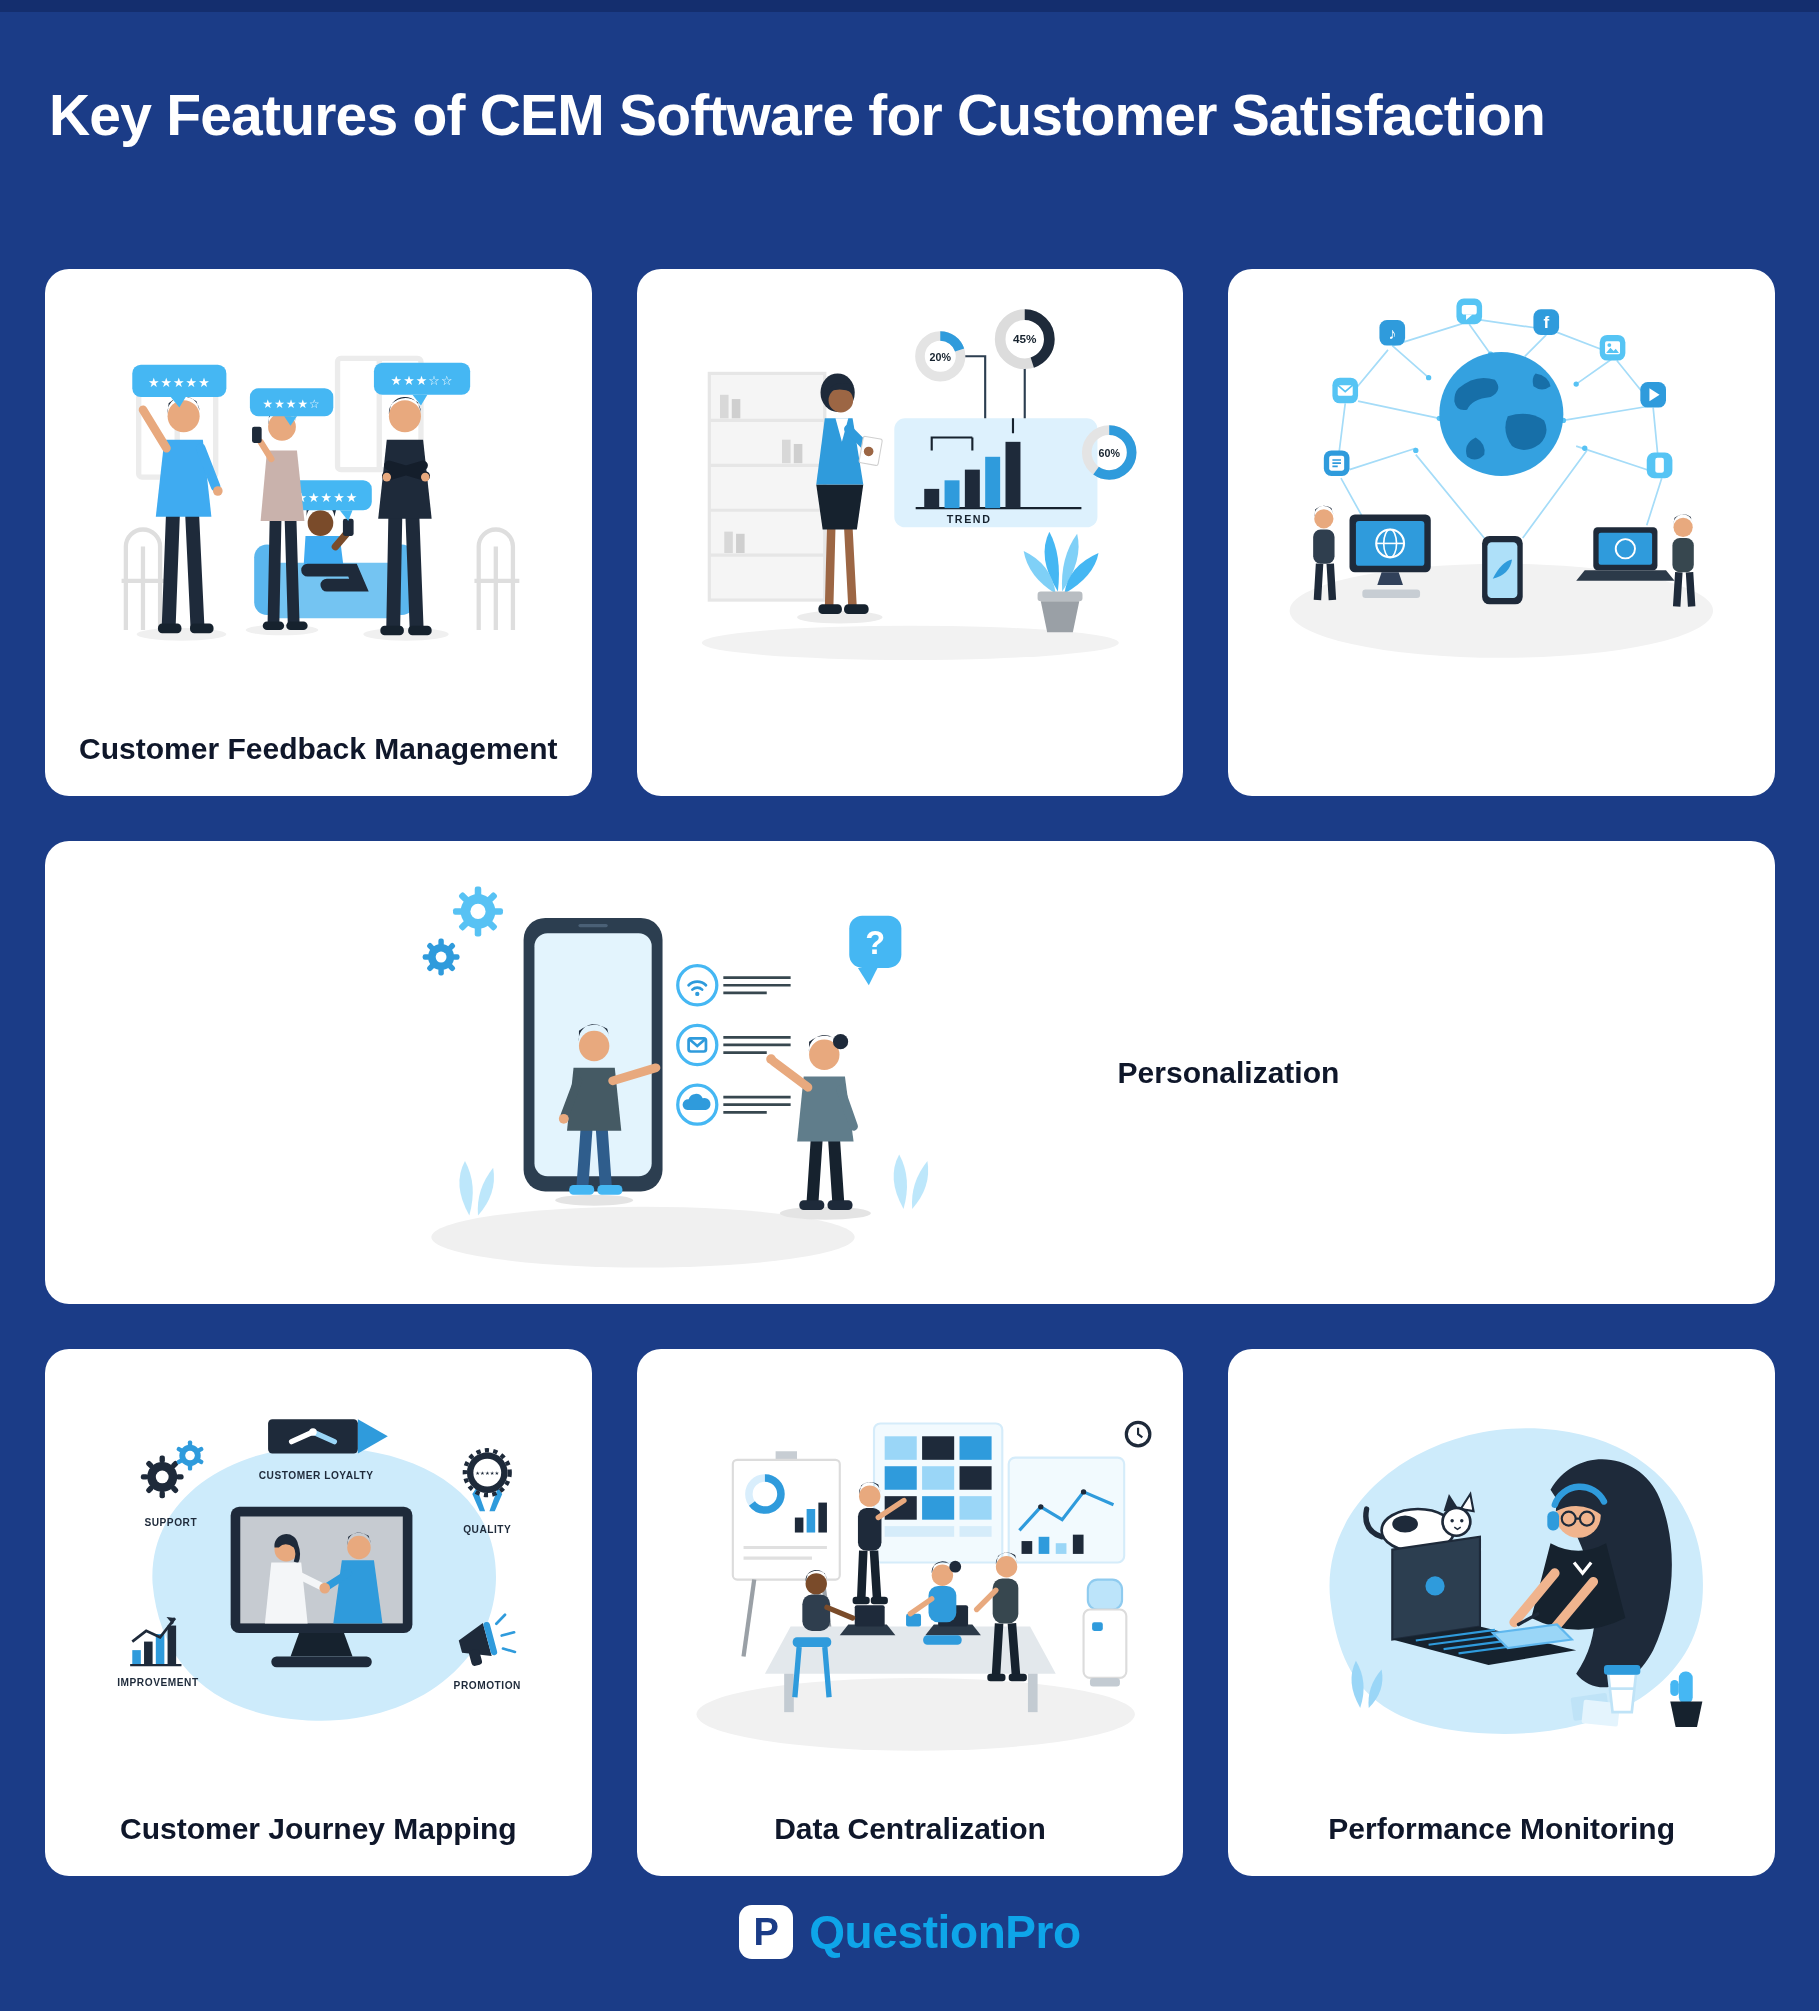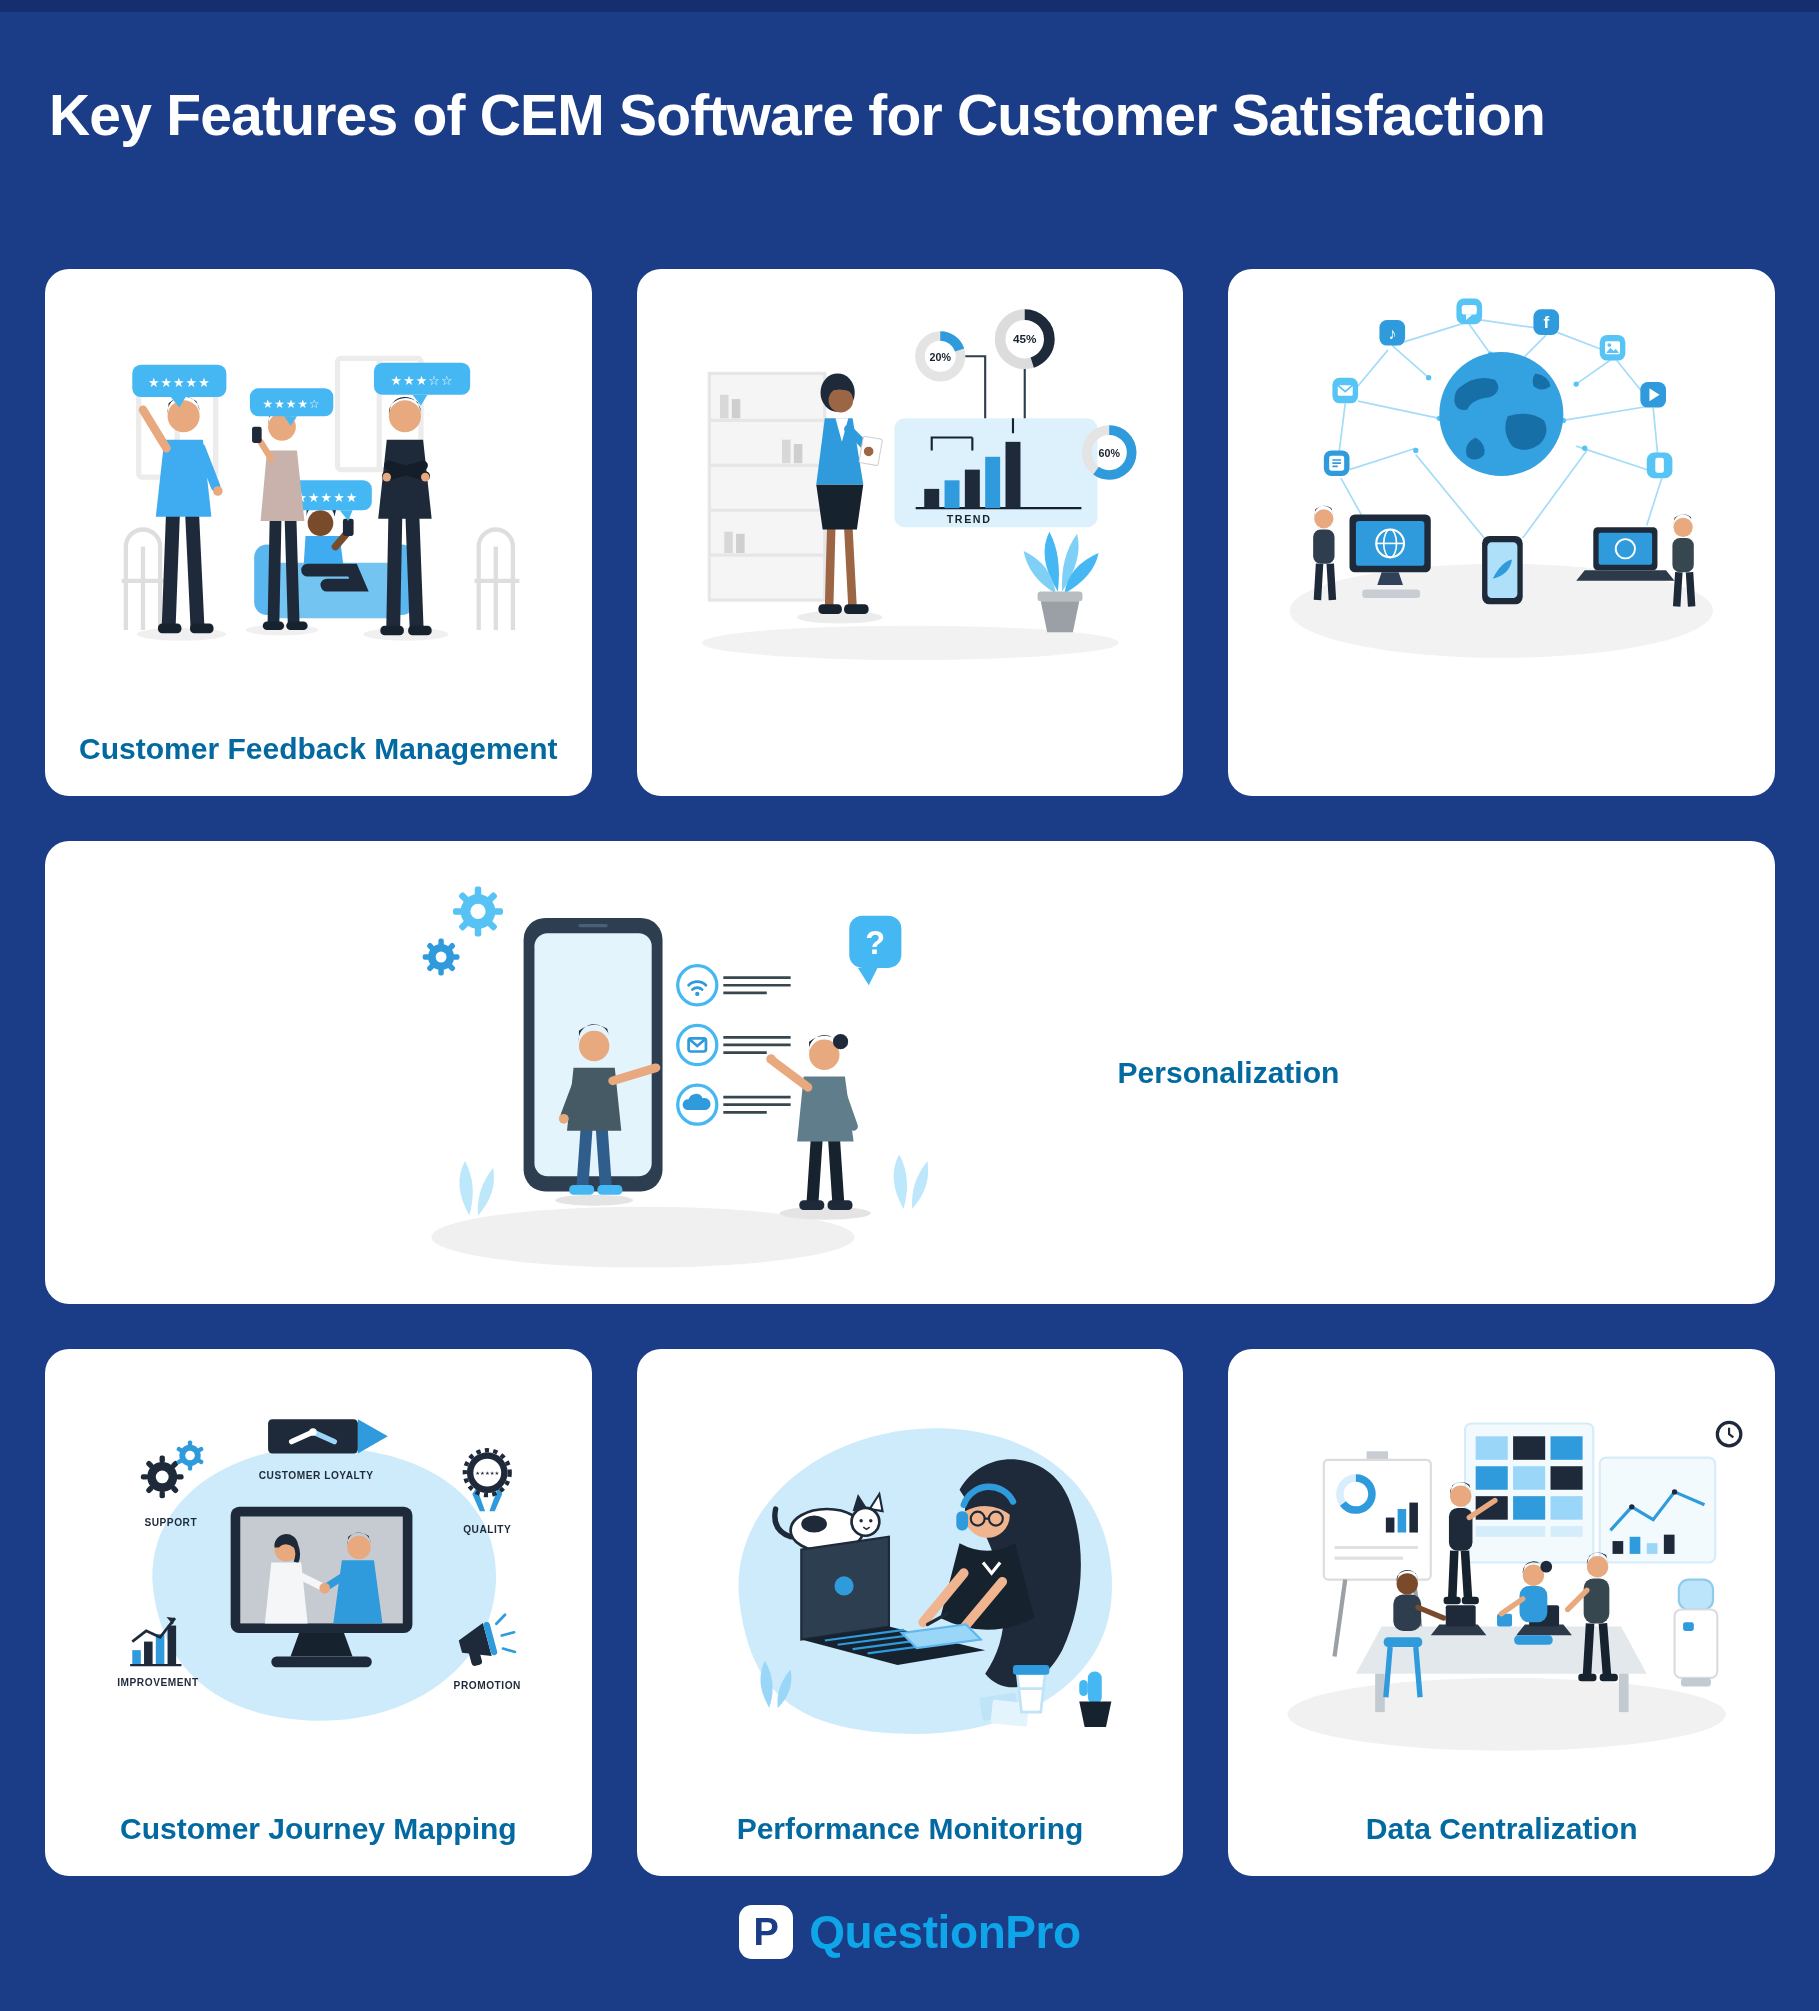--- a/index.html
+++ b/index.html
@@ -7,21 +7,21 @@
   .page{position:relative;width:1820px;height:2011px;margin:12px auto;background:#1B3C87;
         font-family:"Liberation Sans",sans-serif;overflow:hidden}
   .page-title{position:absolute;top:70px;left:49px;width:1724px;font-size:57px;font-weight:800;
         color:#FFFFFF;letter-spacing:-0.8px}
   .cards{position:absolute;top:257px;left:45px;width:1730px;display:grid;
         grid-template-columns:repeat(3,1fr);grid-template-rows:527px 463px 527px;gap:45px}
   .card{position:relative;background:#FFFFFF;border-radius:24px;overflow:hidden}
   .card .illus{position:absolute;top:21px;left:21px;right:21px;bottom:89px}
   .card .illus svg{width:100%;height:100%}
   .card-label{position:absolute;left:0;right:0;bottom:30px;text-align:center;
-        font-size:30px;font-weight:bold;color:#0369a1}
+        font-size:30px;font-weight:bold;color:#0f172a}
   .card-wide{grid-column:1/4}
   .card-wide .illus{position:absolute;left:287px;top:14.4px;bottom:14.4px;width:622px;right:auto}
   .card-wide .card-label{left:62%;right:auto;bottom:auto;top:50%;transform:translateY(-50%);text-align:right}
   .footer{position:absolute;top:1893px;left:0;width:100%;display:flex;align-items:center;
         justify-content:center;gap:16px}
   .logo-box{width:54px;height:54px;background:#FFFFFF;border-radius:12.8px;display:flex;
         align-items:center;justify-content:center;color:#1B3C87;font-size:38px;font-weight:800}
   .brand{color:#0ea5e9;font-size:46px;font-weight:bold;letter-spacing:-0.4px}
   svg{font-family:"Liberation Sans",sans-serif}
   svg text{user-select:none}
@@ -526,20 +526,129 @@
             <text x="388" y="298" font-size="9.5" font-weight="bold" fill="#1E2A3A" text-anchor="middle" letter-spacing="0.5">PROMOTION</text>
           </g>
         </svg>
       </div>
       <div class="card-label">Customer Journey Mapping</div>
     </div>
 
     <div class="card">
       <div class="illus">
         <svg viewBox="0 0 460 390" preserveAspectRatio="xMidYMid meet">
+          <ellipse cx="235" cy="322" rx="205" ry="34" fill="#F1F1F1"></ellipse>
+
+          <g>
+            <rect x="104" y="76" width="20" height="10" fill="#C7CDD3"></rect>
+            <rect x="64" y="84" width="100" height="112" rx="4" fill="#FFFFFF" stroke="#DCDCDC" stroke-width="2"></rect>
+            <circle cx="94" cy="116" r="15" fill="none" stroke="#D9EEFC" stroke-width="7"></circle>
+            <circle cx="94" cy="116" r="15" fill="none" stroke="#2F9BDC" stroke-width="7" pathLength="100" stroke-dasharray="65 35" transform="rotate(-90 94 116)"></circle>
+            <rect x="122" y="138" width="8" height="14" fill="#1E2A3A"></rect>
+            <rect x="133" y="130" width="8" height="22" fill="#2F9BDC"></rect>
+            <rect x="144" y="124" width="8" height="28" fill="#1E2A3A"></rect>
+            <line x1="74" y1="166" x2="152" y2="166" stroke="#E0E0E0" stroke-width="3"></line>
+            <line x1="74" y1="176" x2="138" y2="176" stroke="#E0E0E0" stroke-width="3"></line>
+            <line x1="84" y1="196" x2="74" y2="268" stroke="#9AA0A6" stroke-width="4"></line>
+            <line x1="148" y1="196" x2="158" y2="268" stroke="#9AA0A6" stroke-width="4"></line>
+          </g>
+
+          <g>
+            <rect x="196" y="50" width="120" height="130" rx="6" fill="#F2FAFE" stroke="#D5ECFA" stroke-width="2"></rect>
+            <rect x="206" y="62" width="30" height="22" fill="#9AD6F7"></rect>
+              <rect x="241" y="62" width="30" height="22" fill="#1E2A3A"></rect>
+              <rect x="276" y="62" width="30" height="22" fill="#2F9BDC"></rect>
+            <rect x="206" y="90" width="30" height="22" fill="#2F9BDC"></rect>
+              <rect x="241" y="90" width="30" height="22" fill="#9AD6F7"></rect>
+              <rect x="276" y="90" width="30" height="22" fill="#1E2A3A"></rect>
+            <rect x="206" y="118" width="30" height="22" fill="#1E2A3A"></rect>
+              <rect x="241" y="118" width="30" height="22" fill="#2F9BDC"></rect>
+              <rect x="276" y="118" width="30" height="22" fill="#9AD6F7"></rect>
+            <rect x="206" y="146" width="65" height="10" fill="#D5ECFA"></rect>
+              <rect x="276" y="146" width="30" height="10" fill="#D5ECFA"></rect>
+          </g>
+          <g>
+            <rect x="322" y="82" width="108" height="98" rx="6" fill="#F2FAFE" stroke="#D5ECFA" stroke-width="2"></rect>
+            <polyline points="332,150 352,128 372,140 392,114 420,126" stroke="#2F9BDC" stroke-width="3" fill="none"></polyline>
+            <circle cx="352" cy="128" r="2.5" fill="#1E2A3A"></circle>
+              <circle cx="392" cy="114" r="2.5" fill="#1E2A3A"></circle>
+            <rect x="334" y="160" width="10" height="12" fill="#1E2A3A"></rect>
+              <rect x="350" y="156" width="10" height="16" fill="#2F9BDC"></rect>
+            <rect x="366" y="162" width="10" height="10" fill="#9AD6F7"></rect>
+              <rect x="382" y="154" width="10" height="18" fill="#1E2A3A"></rect>
+          </g>
+
+          <g>
+            <circle cx="443" cy="60" r="11" fill="#FFFFFF" stroke="#1E2A3A" stroke-width="3"></circle>
+            <path d="M443 54 v6 l4 3" stroke="#1E2A3A" stroke-width="2" fill="none"></path>
+          </g>
+
+          <g>
+            <circle cx="192" cy="118" r="10" fill="#E8A97E"></circle>
+            <path d="M182 116 a10 10 0 0 1 20 -2 l-2 -7 q-9 -5 -16 1 z" fill="#1E2A3A"></path>
+            <rect x="181" y="129" width="22" height="40" rx="8" fill="#1E2A3A"></rect>
+            <path d="M200 138 L224 122" stroke="#E8A97E" stroke-width="5" stroke-linecap="round"></path>
+            <path d="M186 169 L184 216 M196 169 L199 216" stroke="#16222E" stroke-width="8"></path>
+            <rect x="176" y="212" width="16" height="7" rx="3" fill="#16222E"></rect>
+            <rect x="193" y="212" width="16" height="7" rx="3" fill="#16222E"></rect>
+          </g>
+
+          <g>
+            <polygon points="118,240 342,240 366,284 94,284" fill="#E3E8EC"></polygon>
+            <rect x="112" y="284" width="9" height="36" fill="#C3CBD2"></rect>
+            <rect x="340" y="284" width="9" height="36" fill="#C3CBD2"></rect>
+            <polygon points="172,238 208,238 216,248 164,248" fill="#2C3A49"></polygon>
+            <rect x="178" y="220" width="28" height="20" rx="2" fill="#1E2A3A"></rect>
+            <polygon points="252,238 288,238 296,248 244,248" fill="#2C3A49"></polygon>
+            <rect x="256" y="220" width="28" height="20" rx="2" fill="#1E2A3A"></rect>
+            <rect x="226" y="228" width="14" height="12" rx="2" fill="#2F9BDC"></rect>
+          </g>
+
+          <g>
+            <rect x="120" y="250" width="36" height="9" rx="4" fill="#2F9BDC"></rect>
+            <path d="M126 259 L122 306 M150 259 L154 306" stroke="#2F9BDC" stroke-width="5"></path>
+            <circle cx="142" cy="200" r="10" fill="#7A4B2A"></circle>
+            <path d="M132 198 a10 10 0 0 1 20 -2 l-2 -6 q-9 -5 -16 1 z" fill="#1E2A3A"></path>
+            <rect x="129" y="210" width="26" height="34" rx="9" fill="#2F3E4E"></rect>
+            <path d="M152 222 L176 232" stroke="#7A4B2A" stroke-width="5" stroke-linecap="round"></path>
+          </g>
+
+          <g>
+            <rect x="242" y="248" width="36" height="9" rx="4" fill="#2F9BDC"></rect>
+            <circle cx="260" cy="192" r="10" fill="#E8A97E"></circle>
+            <path d="M250 190 a10 10 0 0 1 20 -2 l-2 -6 q-9 -5 -16 1 z" fill="#1E2A3A"></path>
+            <circle cx="272" cy="184" r="5.5" fill="#1E2A3A"></circle>
+            <rect x="247" y="202" width="26" height="34" rx="9" fill="#2F9BDC"></rect>
+            <path d="M250 214 L230 228" stroke="#E8A97E" stroke-width="5" stroke-linecap="round"></path>
+          </g>
+
+          <g>
+            <circle cx="320" cy="184" r="10" fill="#E8A97E"></circle>
+            <path d="M310 182 a10 10 0 0 1 20 -2 l-2 -7 q-9 -5 -16 1 z" fill="#1E2A3A"></path>
+            <rect x="307" y="195" width="24" height="42" rx="9" fill="#37474F"></rect>
+            <path d="M310 206 L292 224" stroke="#E8A97E" stroke-width="5" stroke-linecap="round"></path>
+            <path d="M313 237 L310 288 M325 237 L329 288" stroke="#16222E" stroke-width="8"></path>
+            <rect x="302" y="284" width="17" height="7" rx="3" fill="#16222E"></rect>
+            <rect x="322" y="284" width="17" height="7" rx="3" fill="#16222E"></rect>
+          </g>
+
+          <g>
+            <rect x="396" y="196" width="32" height="28" rx="9" fill="#BCE4FA" stroke="#8FCBEF" stroke-width="2"></rect>
+            <rect x="392" y="224" width="40" height="64" rx="6" fill="#FFFFFF" stroke="#DCDCDC" stroke-width="2"></rect>
+            <rect x="400" y="236" width="10" height="8" rx="2" fill="#2F9BDC"></rect>
+            <rect x="398" y="288" width="28" height="8" rx="3" fill="#C3CBD2"></rect>
+          </g>
+        </svg>
+      </div>
+      <div class="card-label">Data Centralization</div>
+    </div>
+
+    <div class="card">
+      <div class="illus">
+        <svg viewBox="0 0 460 390" preserveAspectRatio="xMidYMid meet">
           <path d="M70 215 C60 120 160 48 268 55 C365 61 425 125 418 215 C411 298 322 345 218 340 C120 335 80 300 70 215 Z" fill="#CDEBFB"></path>
 
           <g>
             <path d="M118 156 q-18 -6 -14 -26" stroke="#1E2A3A" stroke-width="5" fill="none" stroke-linecap="round"></path>
             <ellipse cx="152" cy="150" rx="34" ry="20" fill="#FFFFFF" stroke="#1E2A3A" stroke-width="2.5"></ellipse>
             <ellipse cx="140" cy="144" rx="12" ry="8" fill="#1E2A3A"></ellipse>
             <polygon points="176,132 181,116 190,130" fill="#1E2A3A"></polygon>
             <polygon points="192,130 201,116 204,132" fill="#FFFFFF" stroke="#1E2A3A" stroke-width="2"></polygon>
             <circle cx="188" cy="142" r="13" fill="#FFFFFF" stroke="#1E2A3A" stroke-width="2.5"></circle>
             <circle cx="184" cy="141" r="1.6" fill="#1E2A3A"></circle>
@@ -596,129 +705,20 @@
 
           <g fill="#9AD6F7">
             <path d="M98 316 Q84 292 94 272 Q106 292 98 316 Z"></path>
             <path d="M106 316 Q122 300 118 280 Q104 296 106 316 Z"></path>
           </g>
         </svg>
       </div>
       <div class="card-label">Performance Monitoring</div>
     </div>
 
-    <div class="card">
-      <div class="illus">
-        <svg viewBox="0 0 460 390" preserveAspectRatio="xMidYMid meet">
-          <ellipse cx="235" cy="322" rx="205" ry="34" fill="#F1F1F1"></ellipse>
-
-          <g>
-            <rect x="104" y="76" width="20" height="10" fill="#C7CDD3"></rect>
-            <rect x="64" y="84" width="100" height="112" rx="4" fill="#FFFFFF" stroke="#DCDCDC" stroke-width="2"></rect>
-            <circle cx="94" cy="116" r="15" fill="none" stroke="#D9EEFC" stroke-width="7"></circle>
-            <circle cx="94" cy="116" r="15" fill="none" stroke="#2F9BDC" stroke-width="7" pathLength="100" stroke-dasharray="65 35" transform="rotate(-90 94 116)"></circle>
-            <rect x="122" y="138" width="8" height="14" fill="#1E2A3A"></rect>
-            <rect x="133" y="130" width="8" height="22" fill="#2F9BDC"></rect>
-            <rect x="144" y="124" width="8" height="28" fill="#1E2A3A"></rect>
-            <line x1="74" y1="166" x2="152" y2="166" stroke="#E0E0E0" stroke-width="3"></line>
-            <line x1="74" y1="176" x2="138" y2="176" stroke="#E0E0E0" stroke-width="3"></line>
-            <line x1="84" y1="196" x2="74" y2="268" stroke="#9AA0A6" stroke-width="4"></line>
-            <line x1="148" y1="196" x2="158" y2="268" stroke="#9AA0A6" stroke-width="4"></line>
-          </g>
-
-          <g>
-            <rect x="196" y="50" width="120" height="130" rx="6" fill="#F2FAFE" stroke="#D5ECFA" stroke-width="2"></rect>
-            <rect x="206" y="62" width="30" height="22" fill="#9AD6F7"></rect>
-              <rect x="241" y="62" width="30" height="22" fill="#1E2A3A"></rect>
-              <rect x="276" y="62" width="30" height="22" fill="#2F9BDC"></rect>
-            <rect x="206" y="90" width="30" height="22" fill="#2F9BDC"></rect>
-              <rect x="241" y="90" width="30" height="22" fill="#9AD6F7"></rect>
-              <rect x="276" y="90" width="30" height="22" fill="#1E2A3A"></rect>
-            <rect x="206" y="118" width="30" height="22" fill="#1E2A3A"></rect>
-              <rect x="241" y="118" width="30" height="22" fill="#2F9BDC"></rect>
-              <rect x="276" y="118" width="30" height="22" fill="#9AD6F7"></rect>
-            <rect x="206" y="146" width="65" height="10" fill="#D5ECFA"></rect>
-              <rect x="276" y="146" width="30" height="10" fill="#D5ECFA"></rect>
-          </g>
-          <g>
-            <rect x="322" y="82" width="108" height="98" rx="6" fill="#F2FAFE" stroke="#D5ECFA" stroke-width="2"></rect>
-            <polyline points="332,150 352,128 372,140 392,114 420,126" stroke="#2F9BDC" stroke-width="3" fill="none"></polyline>
-            <circle cx="352" cy="128" r="2.5" fill="#1E2A3A"></circle>
-              <circle cx="392" cy="114" r="2.5" fill="#1E2A3A"></circle>
-            <rect x="334" y="160" width="10" height="12" fill="#1E2A3A"></rect>
-              <rect x="350" y="156" width="10" height="16" fill="#2F9BDC"></rect>
-            <rect x="366" y="162" width="10" height="10" fill="#9AD6F7"></rect>
-              <rect x="382" y="154" width="10" height="18" fill="#1E2A3A"></rect>
-          </g>
-
-          <g>
-            <circle cx="443" cy="60" r="11" fill="#FFFFFF" stroke="#1E2A3A" stroke-width="3"></circle>
-            <path d="M443 54 v6 l4 3" stroke="#1E2A3A" stroke-width="2" fill="none"></path>
-          </g>
-
-          <g>
-            <circle cx="192" cy="118" r="10" fill="#E8A97E"></circle>
-            <path d="M182 116 a10 10 0 0 1 20 -2 l-2 -7 q-9 -5 -16 1 z" fill="#1E2A3A"></path>
-            <rect x="181" y="129" width="22" height="40" rx="8" fill="#1E2A3A"></rect>
-            <path d="M200 138 L224 122" stroke="#E8A97E" stroke-width="5" stroke-linecap="round"></path>
-            <path d="M186 169 L184 216 M196 169 L199 216" stroke="#16222E" stroke-width="8"></path>
-            <rect x="176" y="212" width="16" height="7" rx="3" fill="#16222E"></rect>
-            <rect x="193" y="212" width="16" height="7" rx="3" fill="#16222E"></rect>
-          </g>
-
-          <g>
-            <polygon points="118,240 342,240 366,284 94,284" fill="#E3E8EC"></polygon>
-            <rect x="112" y="284" width="9" height="36" fill="#C3CBD2"></rect>
-            <rect x="340" y="284" width="9" height="36" fill="#C3CBD2"></rect>
-            <polygon points="172,238 208,238 216,248 164,248" fill="#2C3A49"></polygon>
-            <rect x="178" y="220" width="28" height="20" rx="2" fill="#1E2A3A"></rect>
-            <polygon points="252,238 288,238 296,248 244,248" fill="#2C3A49"></polygon>
-            <rect x="256" y="220" width="28" height="20" rx="2" fill="#1E2A3A"></rect>
-            <rect x="226" y="228" width="14" height="12" rx="2" fill="#2F9BDC"></rect>
-          </g>
-
-          <g>
-            <rect x="120" y="250" width="36" height="9" rx="4" fill="#2F9BDC"></rect>
-            <path d="M126 259 L122 306 M150 259 L154 306" stroke="#2F9BDC" stroke-width="5"></path>
-            <circle cx="142" cy="200" r="10" fill="#7A4B2A"></circle>
-            <path d="M132 198 a10 10 0 0 1 20 -2 l-2 -6 q-9 -5 -16 1 z" fill="#1E2A3A"></path>
-            <rect x="129" y="210" width="26" height="34" rx="9" fill="#2F3E4E"></rect>
-            <path d="M152 222 L176 232" stroke="#7A4B2A" stroke-width="5" stroke-linecap="round"></path>
-          </g>
-
-          <g>
-            <rect x="242" y="248" width="36" height="9" rx="4" fill="#2F9BDC"></rect>
-            <circle cx="260" cy="192" r="10" fill="#E8A97E"></circle>
-            <path d="M250 190 a10 10 0 0 1 20 -2 l-2 -6 q-9 -5 -16 1 z" fill="#1E2A3A"></path>
-            <circle cx="272" cy="184" r="5.5" fill="#1E2A3A"></circle>
-            <rect x="247" y="202" width="26" height="34" rx="9" fill="#2F9BDC"></rect>
-            <path d="M250 214 L230 228" stroke="#E8A97E" stroke-width="5" stroke-linecap="round"></path>
-          </g>
-
-          <g>
-            <circle cx="320" cy="184" r="10" fill="#E8A97E"></circle>
-            <path d="M310 182 a10 10 0 0 1 20 -2 l-2 -7 q-9 -5 -16 1 z" fill="#1E2A3A"></path>
-            <rect x="307" y="195" width="24" height="42" rx="9" fill="#37474F"></rect>
-            <path d="M310 206 L292 224" stroke="#E8A97E" stroke-width="5" stroke-linecap="round"></path>
-            <path d="M313 237 L310 288 M325 237 L329 288" stroke="#16222E" stroke-width="8"></path>
-            <rect x="302" y="284" width="17" height="7" rx="3" fill="#16222E"></rect>
-            <rect x="322" y="284" width="17" height="7" rx="3" fill="#16222E"></rect>
-          </g>
-
-          <g>
-            <rect x="396" y="196" width="32" height="28" rx="9" fill="#BCE4FA" stroke="#8FCBEF" stroke-width="2"></rect>
-            <rect x="392" y="224" width="40" height="64" rx="6" fill="#FFFFFF" stroke="#DCDCDC" stroke-width="2"></rect>
-            <rect x="400" y="236" width="10" height="8" rx="2" fill="#2F9BDC"></rect>
-            <rect x="398" y="288" width="28" height="8" rx="3" fill="#C3CBD2"></rect>
-          </g>
-        </svg>
-      </div>
-      <div class="card-label">Data Centralization</div>
-    </div>
-
   </div>
 
   <div class="footer">
     <div class="logo-box">P</div>
     <div class="brand">QuestionPro</div>
   </div>
 
 </div>
 
 

